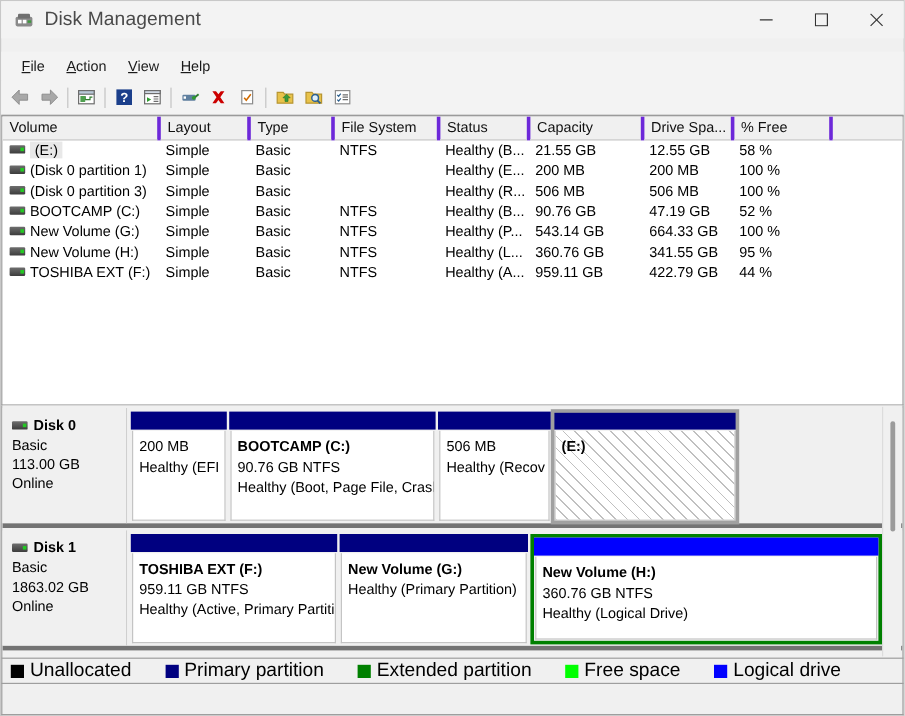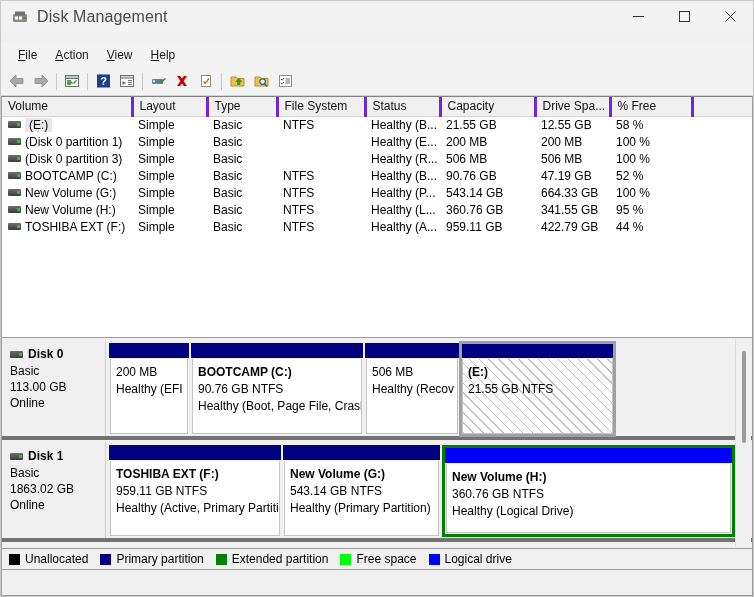--- a/index.html
+++ b/index.html
@@ -291,22 +291,22 @@
     border-top: none;
     display: flex;
     align-items: center;
     padding-left: 7px;
     gap: 5px;
     box-sizing: border-box;
   }
   .leg {
     display: flex;
     align-items: center;
-    font-size: 12px;
-    margin-right: 7px;
+    font-size: 16px;
+    margin-right: 23px;
   }
   .swatch {
     width: 11px; height: 11px;
     margin-right: 5px;
     border: 0;
   }
   .statusbar {
     flex: 0 0 auto;
     height: 26px;
     background: #f0f0f0;
@@ -583,21 +583,20 @@
           <div class="body">
             <div class="pname"></div>
             <div>506 MB</div>
             <div>Healthy (Recov</div>
           </div>
         </div>
         <div class="part sel" style="width:153px">
           <div class="bar"></div>
           <div class="body">
             <div class="pname">(E:)</div>
-            <div>21.55 GB NTFS</div>
           </div>
         </div>
       </div>
     </div>
 
     <div class="diskrow">
       <div class="diskinfo">
         <div class="dtitle">
           <span class="ddot"></span>
           <span>Disk 1</span>
@@ -612,21 +611,20 @@
           <div class="body">
             <div class="pname">TOSHIBA EXT  (F:)</div>
             <div>959.11 GB NTFS</div>
             <div>Healthy (Active, Primary Partition)</div>
           </div>
         </div>
         <div class="part" style="width:157px">
           <div class="bar"></div>
           <div class="body">
             <div class="pname">New Volume  (G:)</div>
-            <div>543.14 GB NTFS</div>
             <div>Healthy (Primary Partition)</div>
           </div>
         </div>
         <div class="part extended logical" style="width:293px">
           <div class="bar"></div>
           <div class="body">
             <div class="pname">New Volume  (H:)</div>
             <div>360.76 GB NTFS</div>
             <div>Healthy (Logical Drive)</div>
           </div>

